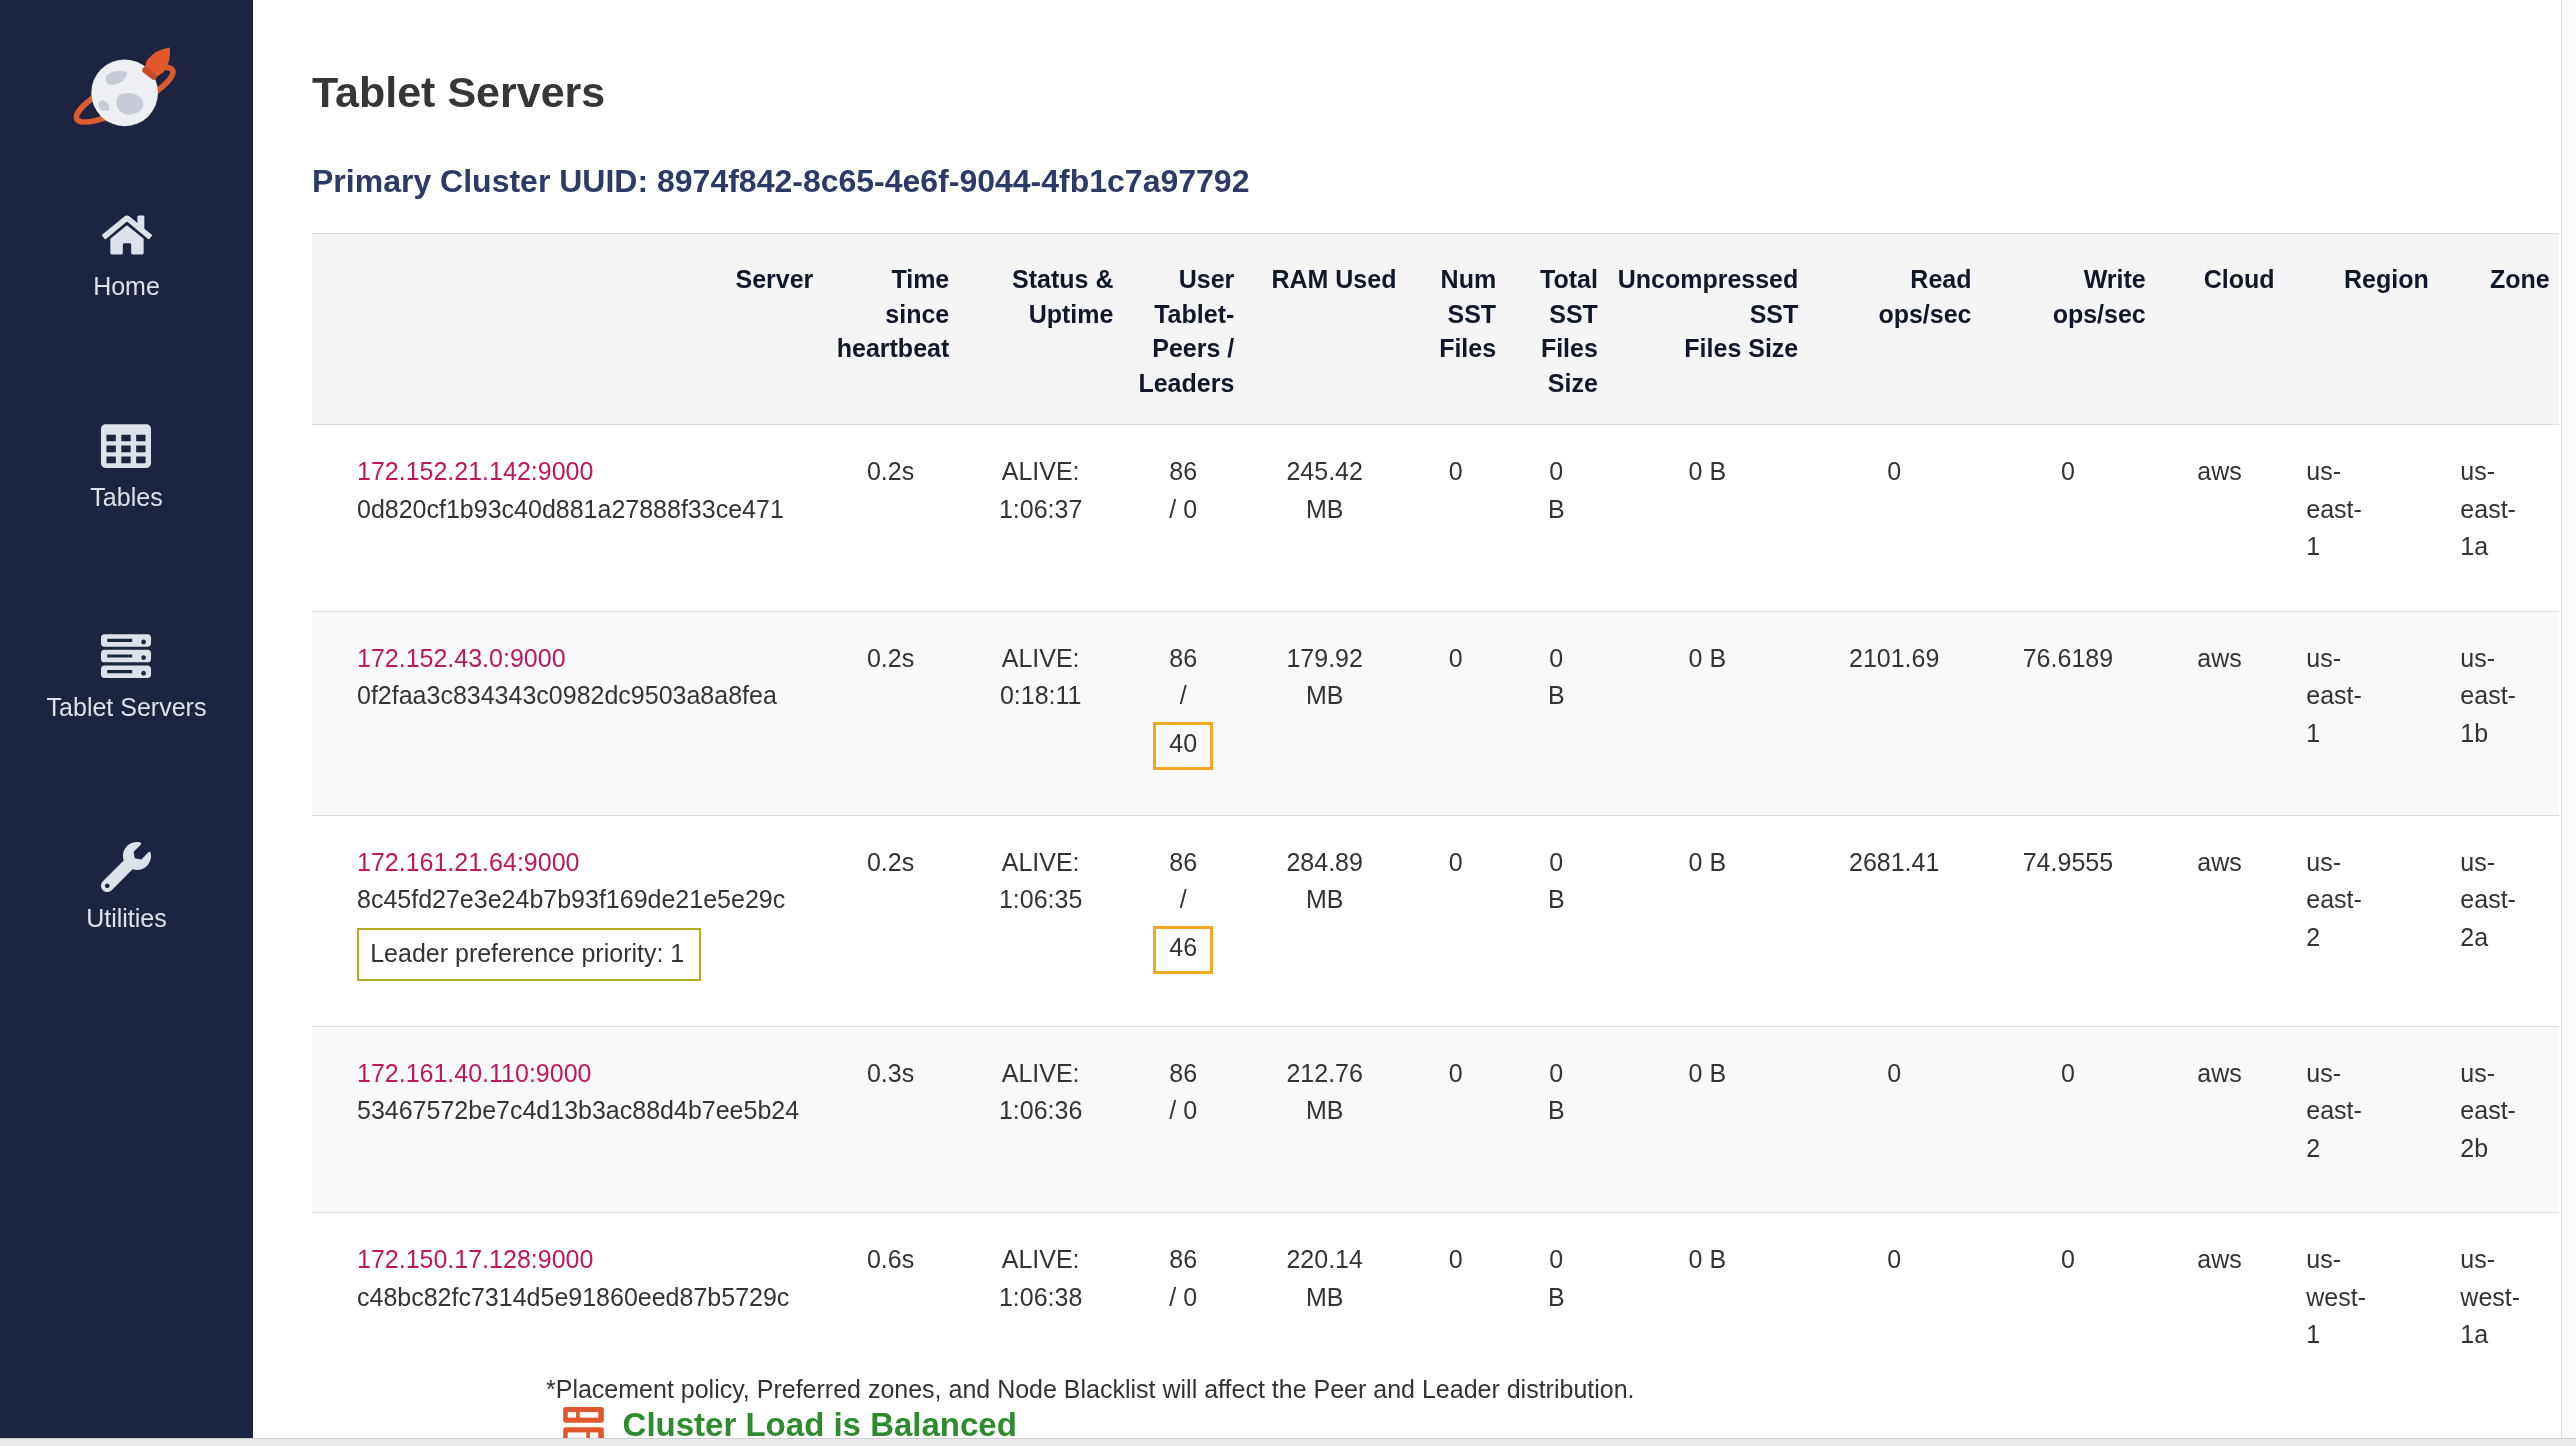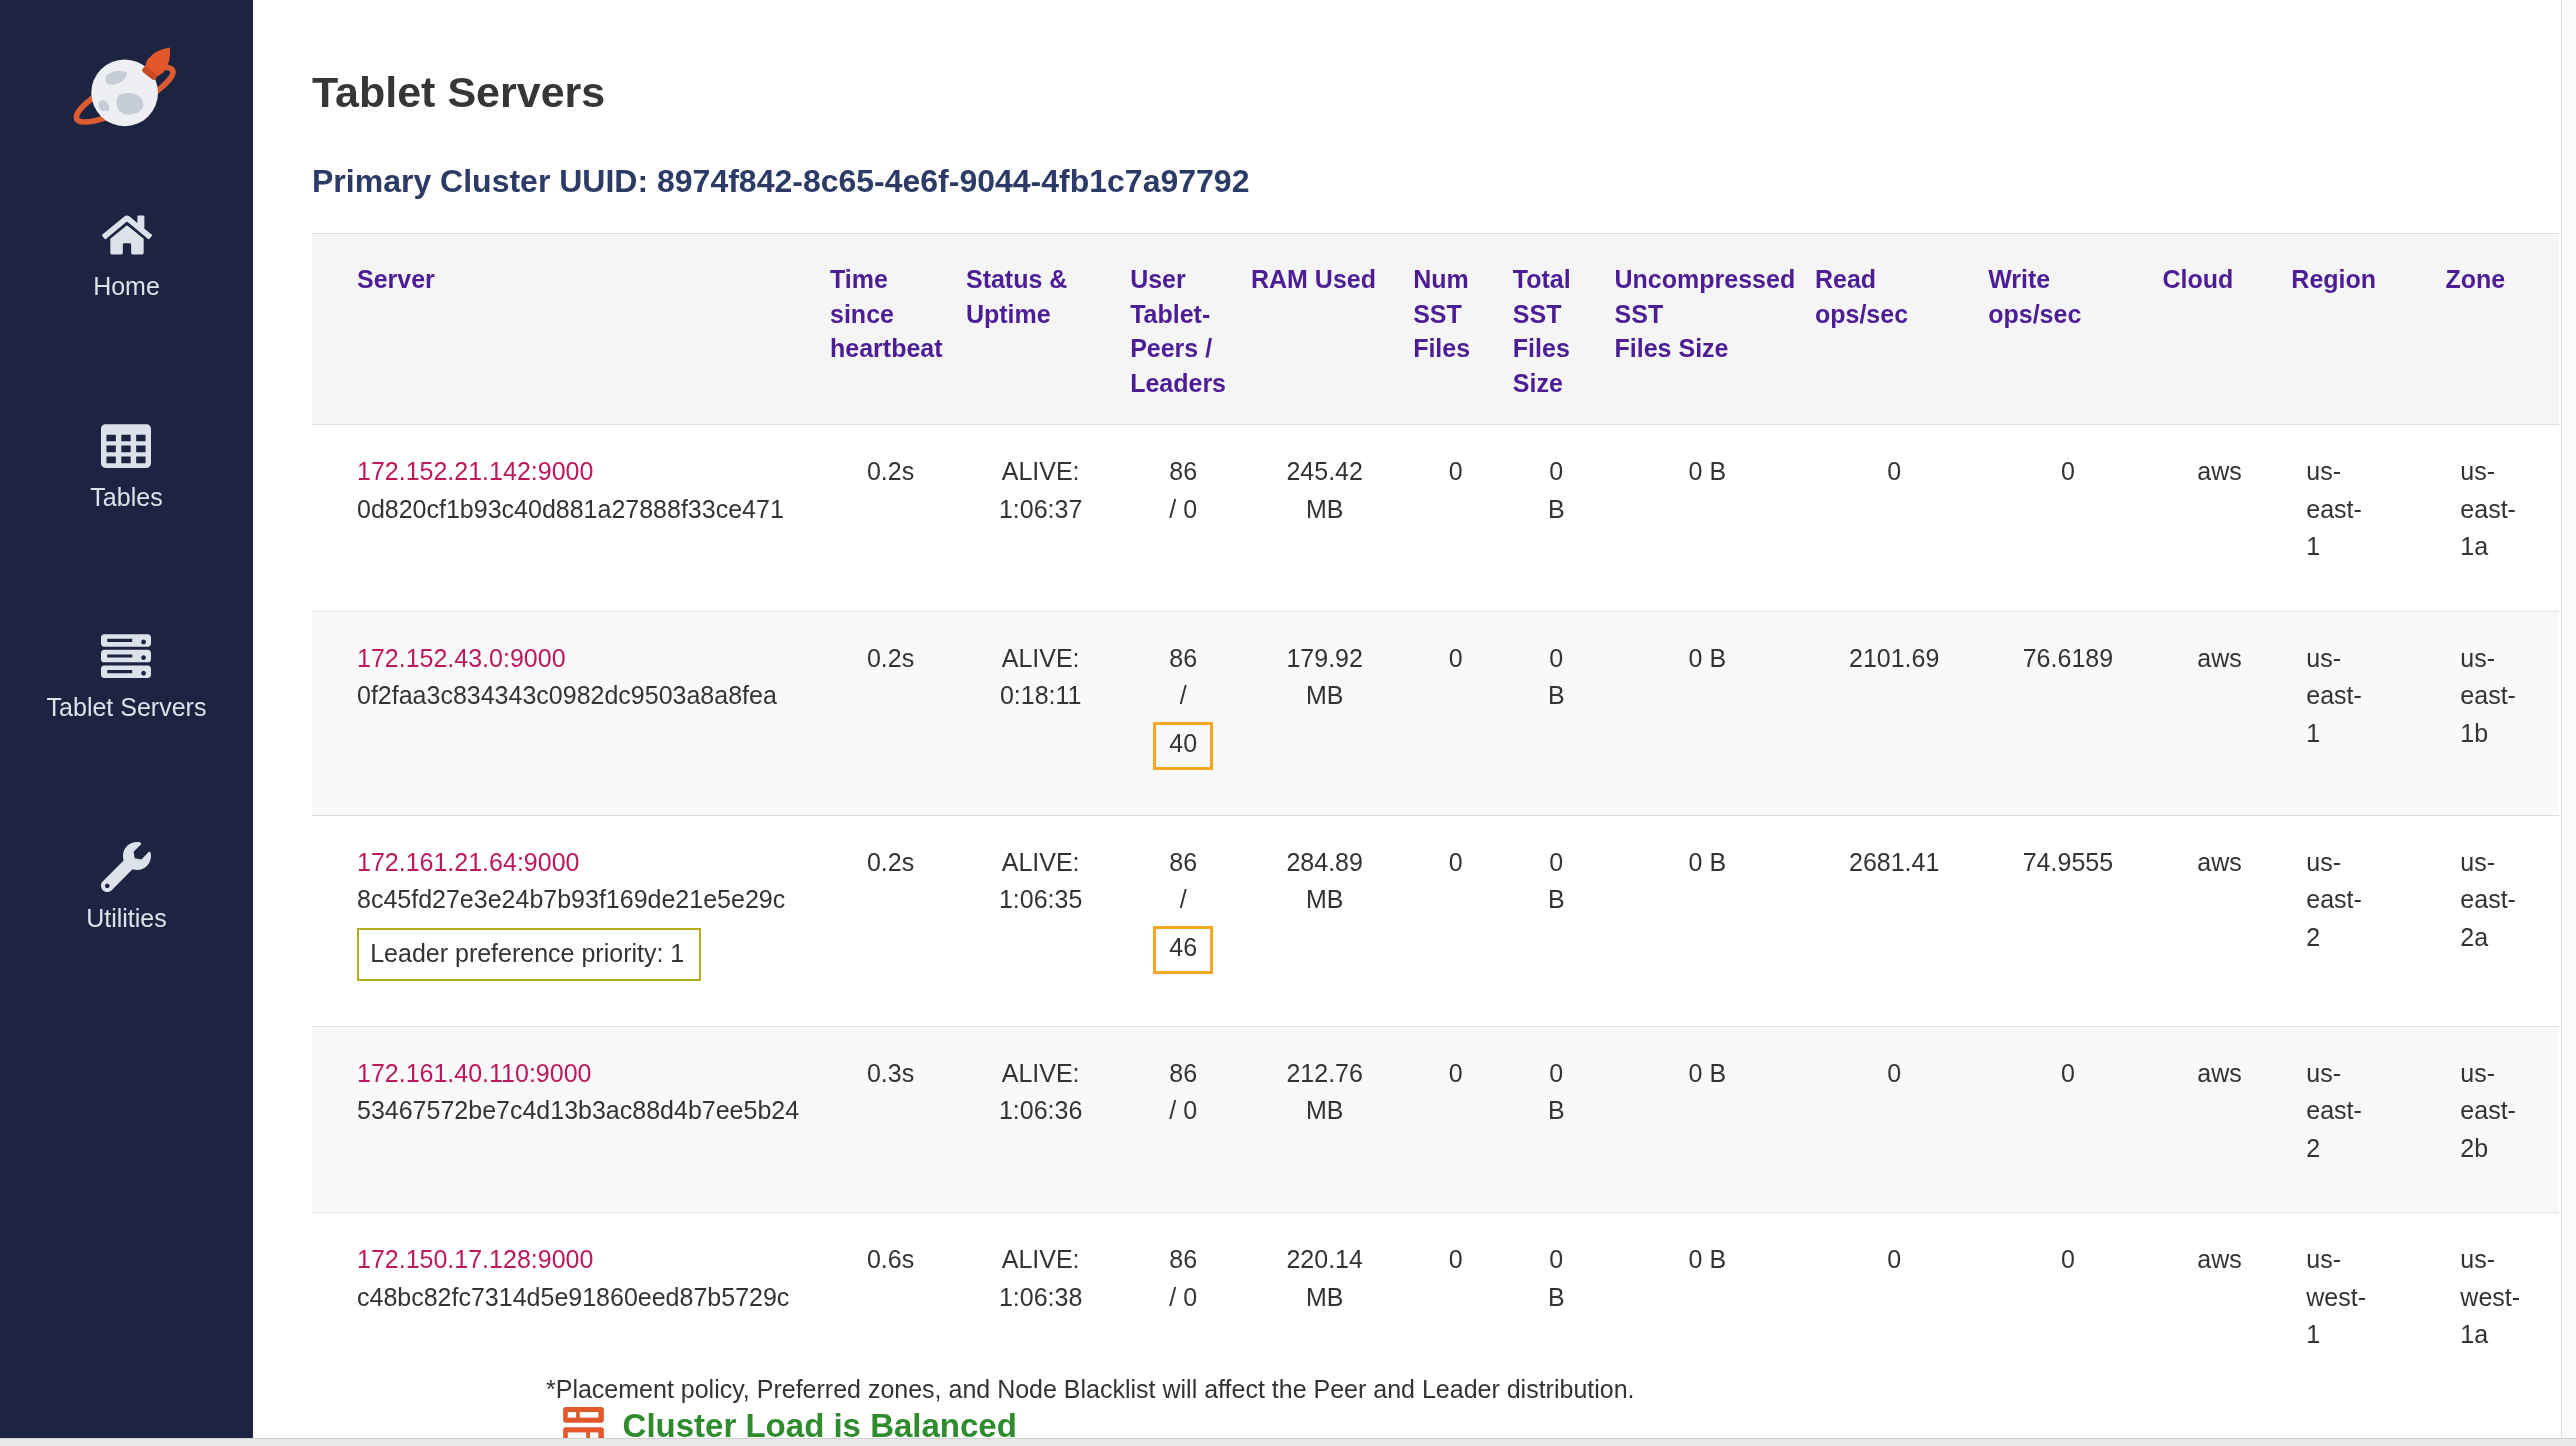--- a/index.html
+++ b/index.html
@@ -28,21 +28,21 @@
 
   
   .main { flex: 1 1 auto; padding-left: 59px; position: relative; }
   .page-title { font-size: 43px; font-weight: 700; color: #363636; margin: 69px 0 0 0; line-height: 1.1; }
   .uuid-heading { font-size: 32px; font-weight: 700; color: #2b3a67; margin: 48px 0 0 0; line-height: 1.1; }
 
   
   table.tservers { margin-top: 34px; width: 2247px; border-collapse: collapse; table-layout: fixed; }
   .tservers thead th {
     background: #f5f5f5; border-top: 1.9px solid #dddddd; border-bottom: 1.9px solid #dddddd;
-    font-size: 25px; font-weight: 700; color: #4c1d95; text-align: left; vertical-align: top;
+    font-size: 25px; font-weight: 700; color: #0f172a; text-align: right; vertical-align: top;
     padding: 28px 9.3px 24px 7.4px; line-height: 1.38; white-space: pre-line;
   }
   .tservers thead th.col-server { padding-left: 45px; }
   .tservers tbody td {
     font-size: 25px; color: #333333; vertical-align: top; text-align: center;
     padding: 28px 7.4px 45px 7.4px; line-height: 1.5; white-space: pre-line;
     border-top: 1.9px solid #dddddd;
   }
   .tservers tbody tr { height: 184px; }
   .tservers tbody tr.row-even { background: #f9f9f9; }
@@ -50,21 +50,21 @@
   .tservers td.cell-server { text-align: left; padding-left: 45px; }
   .server-link { color: #be185d; text-decoration: none; cursor: pointer; }
   .server-uuid { color: #333333; }
   .lp-badge { display: inline-block; border: 2.8px solid #b3ae1d; padding: 4.7px 15px 6.5px 11.2px; margin-top: 9.3px; background: #fff; }
   .cell-status { color: #2e8b2e; }
   .boxed { display: inline-block; border: 3.7px solid #f5a623; padding: 0 13px 4px 13px; margin-top: 7.4px; }
   .cell-left { text-align: left !important; padding-left: 22.3px !important; }
 
   
   .note { position: absolute; left: 293px; top: 1375px; font-size: 25px; color: #333333; margin: 0; }
-  .balance { position: absolute; left: 310px; top: 1407px; display: flex; align-items: flex-end; gap: 18.6px; }
+  .balance { position: absolute; left: 310px; top: 1407px; display: flex; align-items: center; gap: 18.6px; }
   .balance-icon svg { width: 41px; height: 37px; display: block; }
   .balance-label { color: #2e8b2e; font-weight: 700; font-size: 33px; line-height: 1.1; }
 
   
   .scrollbar-track { position: absolute; top: 0; right: 0; width: 15px; height: 1446px; background: #fbfbfb; border-left: 1.9px solid #dddddd; z-index: 8; }
   .bottom-edge { position: absolute; left: 0; bottom: 0; width: 2576px; height: 8.4px; background: #eaeaea; border-top: 0.9px solid #cfcfcf; z-index: 10; }
 </style>
 </head>
 <body>
 

